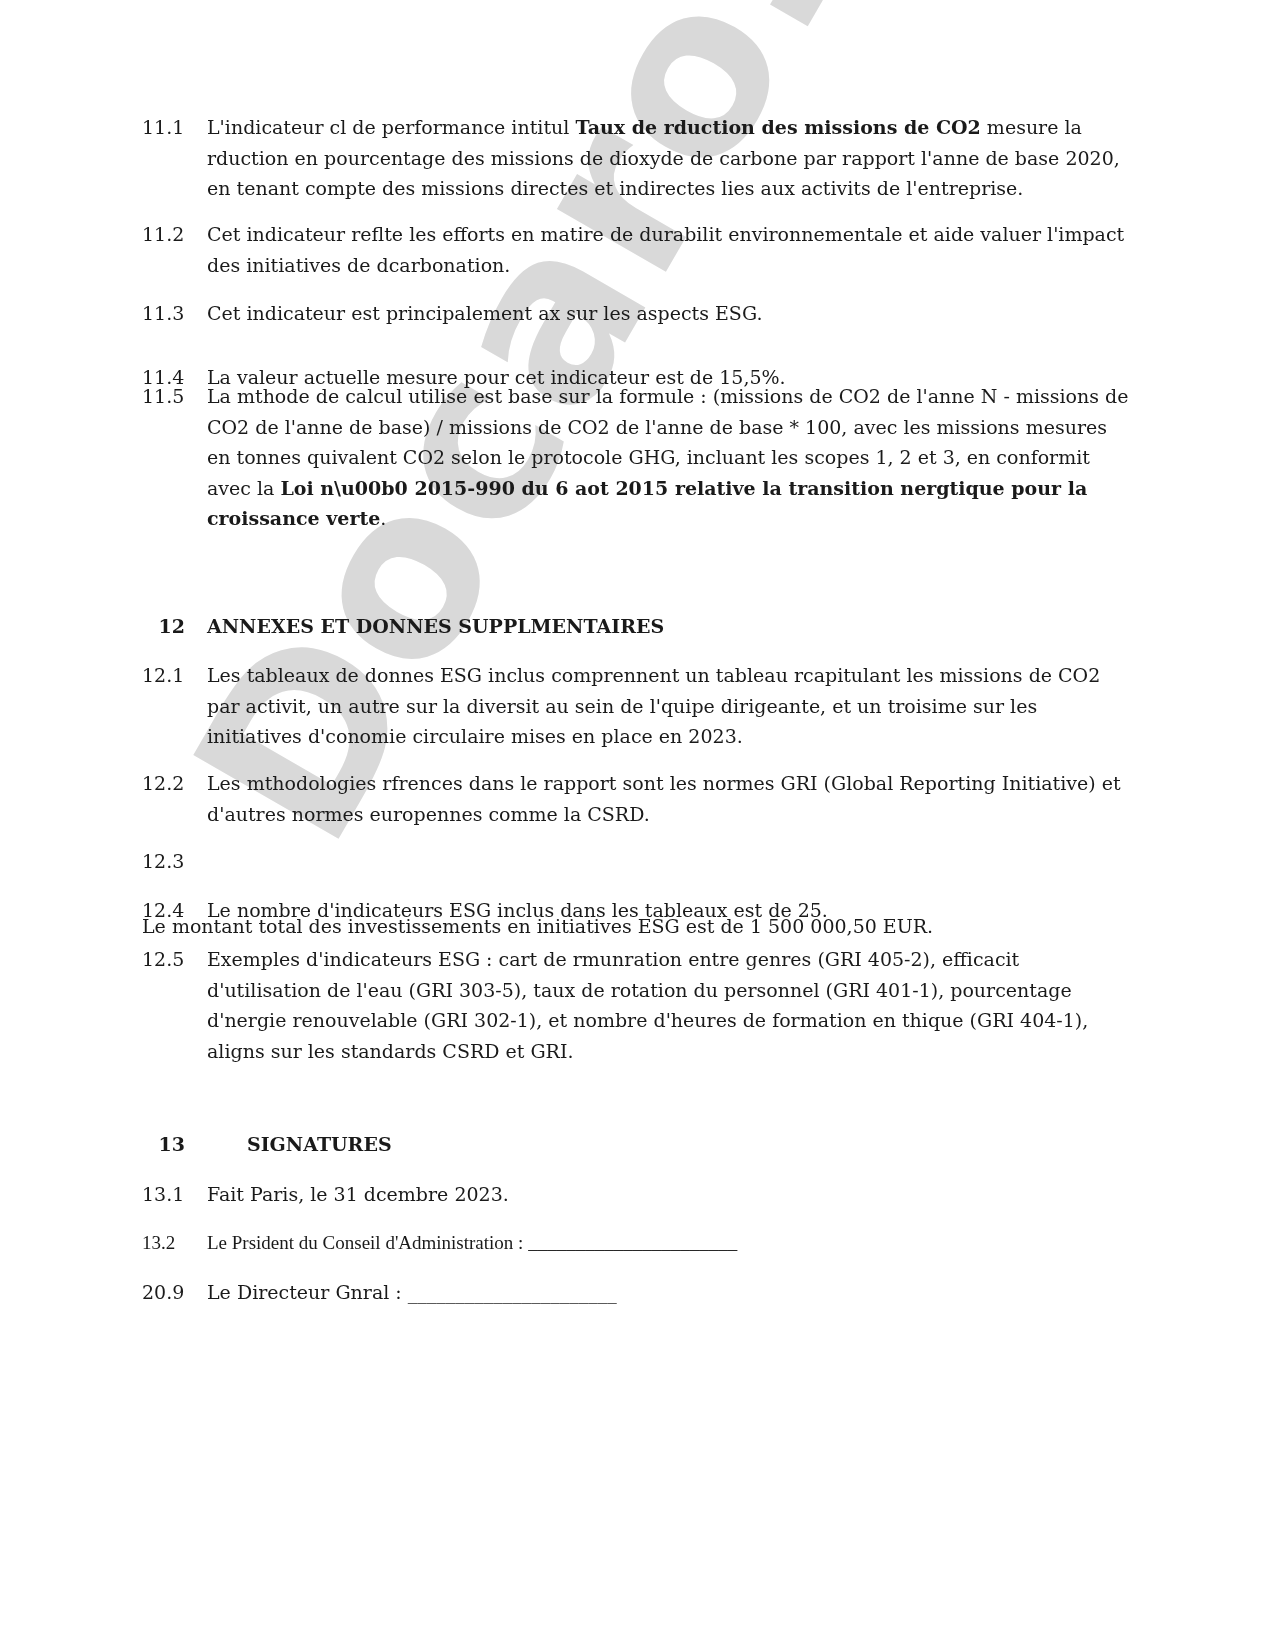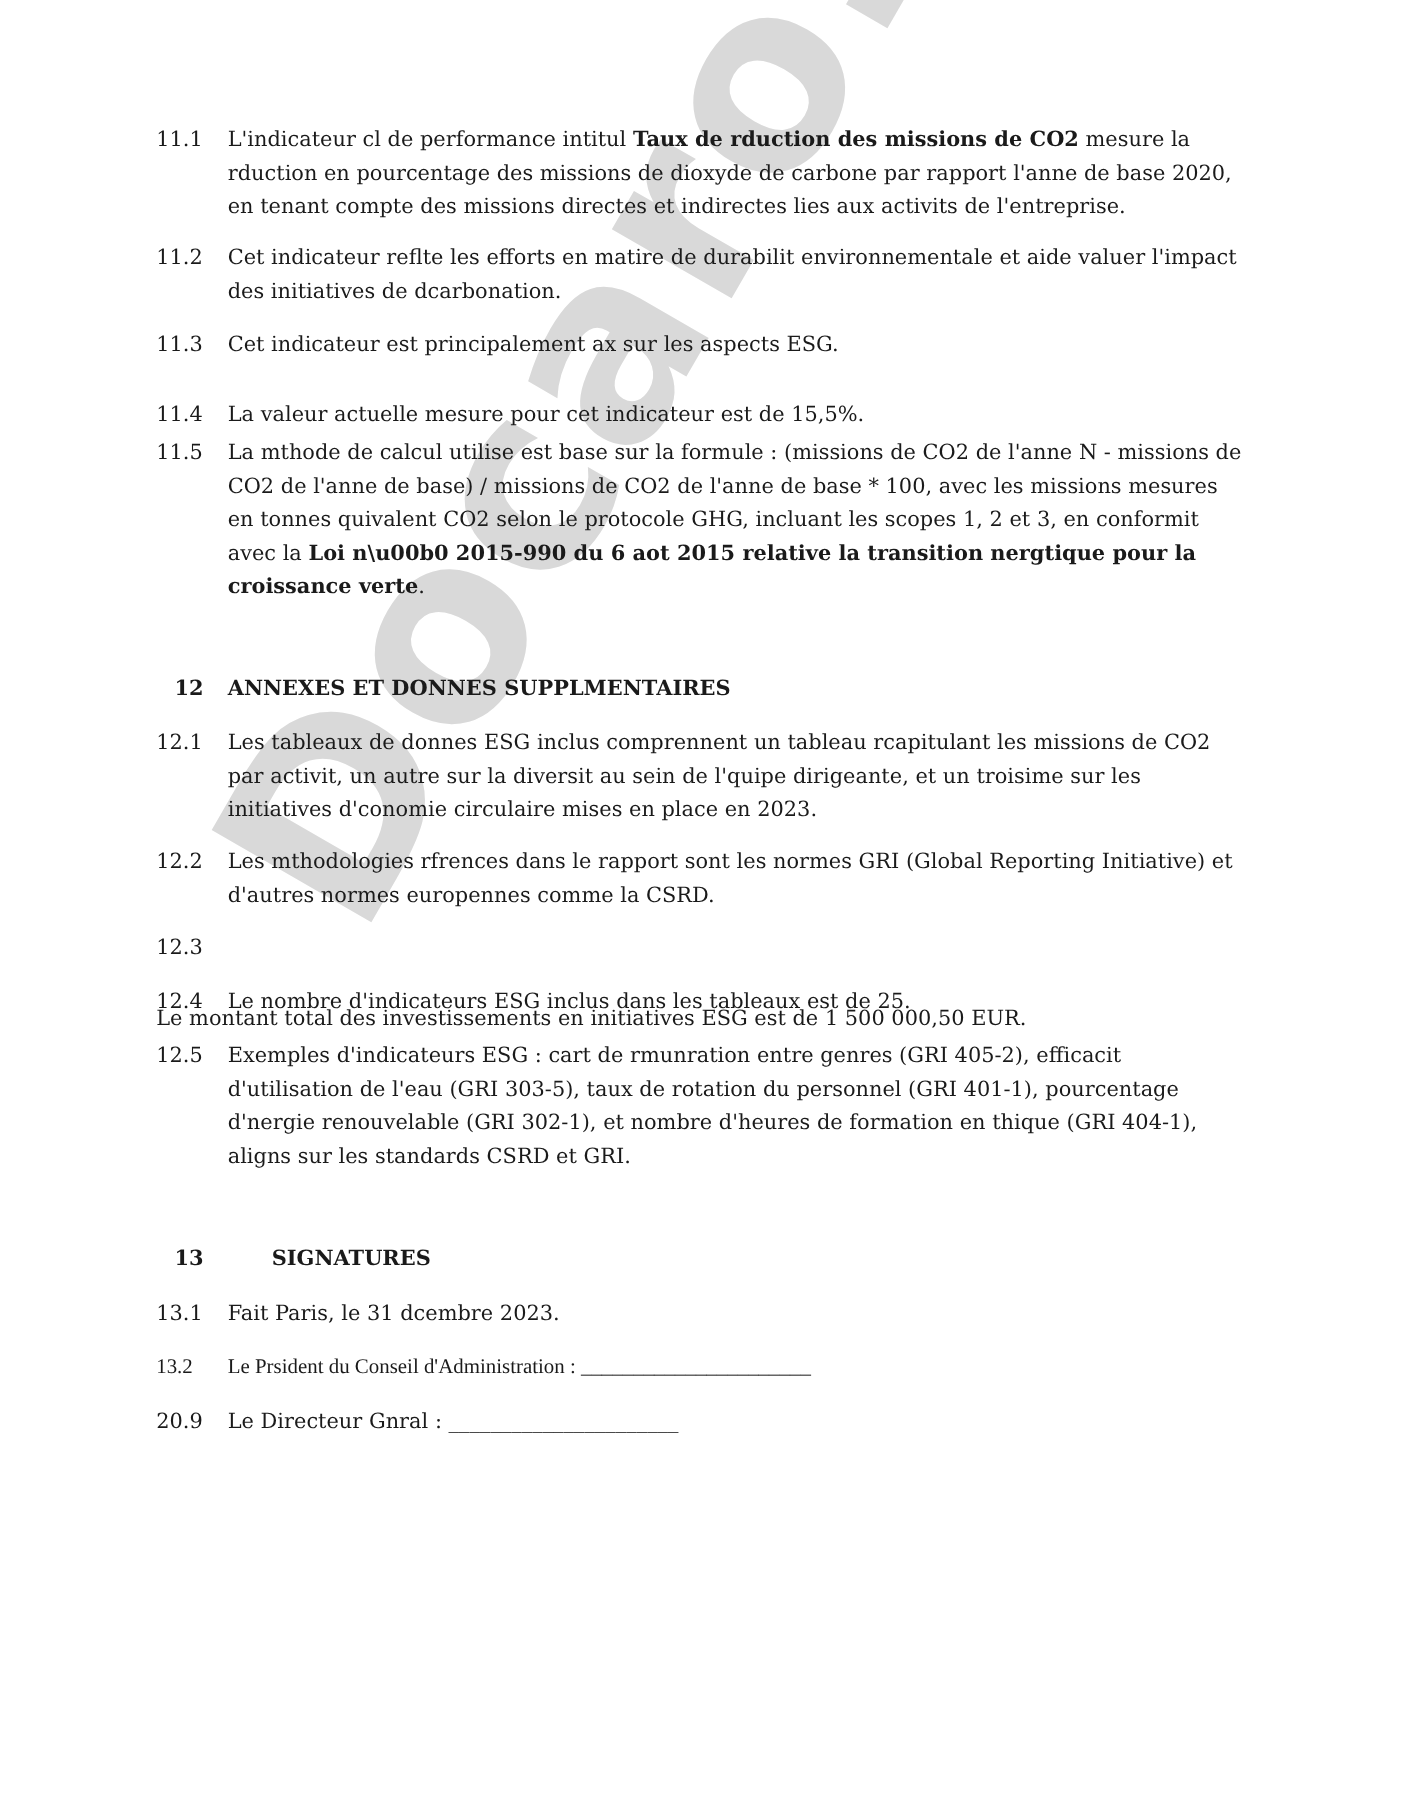--- a/index.html
+++ b/index.html
@@ -40,21 +40,21 @@
     <div class="item" style="top:298px;">
       <span class="num">11.3</span>
       <span class="txt">Cet indicateur est principalement ax sur les aspects ESG.</span>
     </div>
 
     <div class="item" style="top:362px;">
       <span class="num">11.4</span>
       <span class="txt">La valeur actuelle mesure pour cet indicateur est de 15,5%.</span>
     </div>
 
-    <div class="item" style="top:396px;">
+    <div class="item" style="top:381px;">
       <span class="num">11.5</span>
       <span class="txt"><span>La mthode de calcul utilise est base sur la formule : (missions de CO2 de l'anne N - missions de CO2 de l'anne de base) / missions de CO2 de l'anne de base * 100, avec les missions mesures en tonnes quivalent CO2 selon le protocole GHG, incluant les scopes 1, 2 et 3, en conformit avec la </span><b>Loi n\u00b0 2015-990 du 6 aot 2015 relative  la transition nergtique pour la croissance verte</b><span>.</span></span>
     </div>
 
     <div class="heading" style="top:611px;">
       <span class="num">12</span>
       <span>ANNEXES ET DONNES SUPPLMENTAIRES</span>
     </div>
 
     <div class="item" style="top:660px;">

